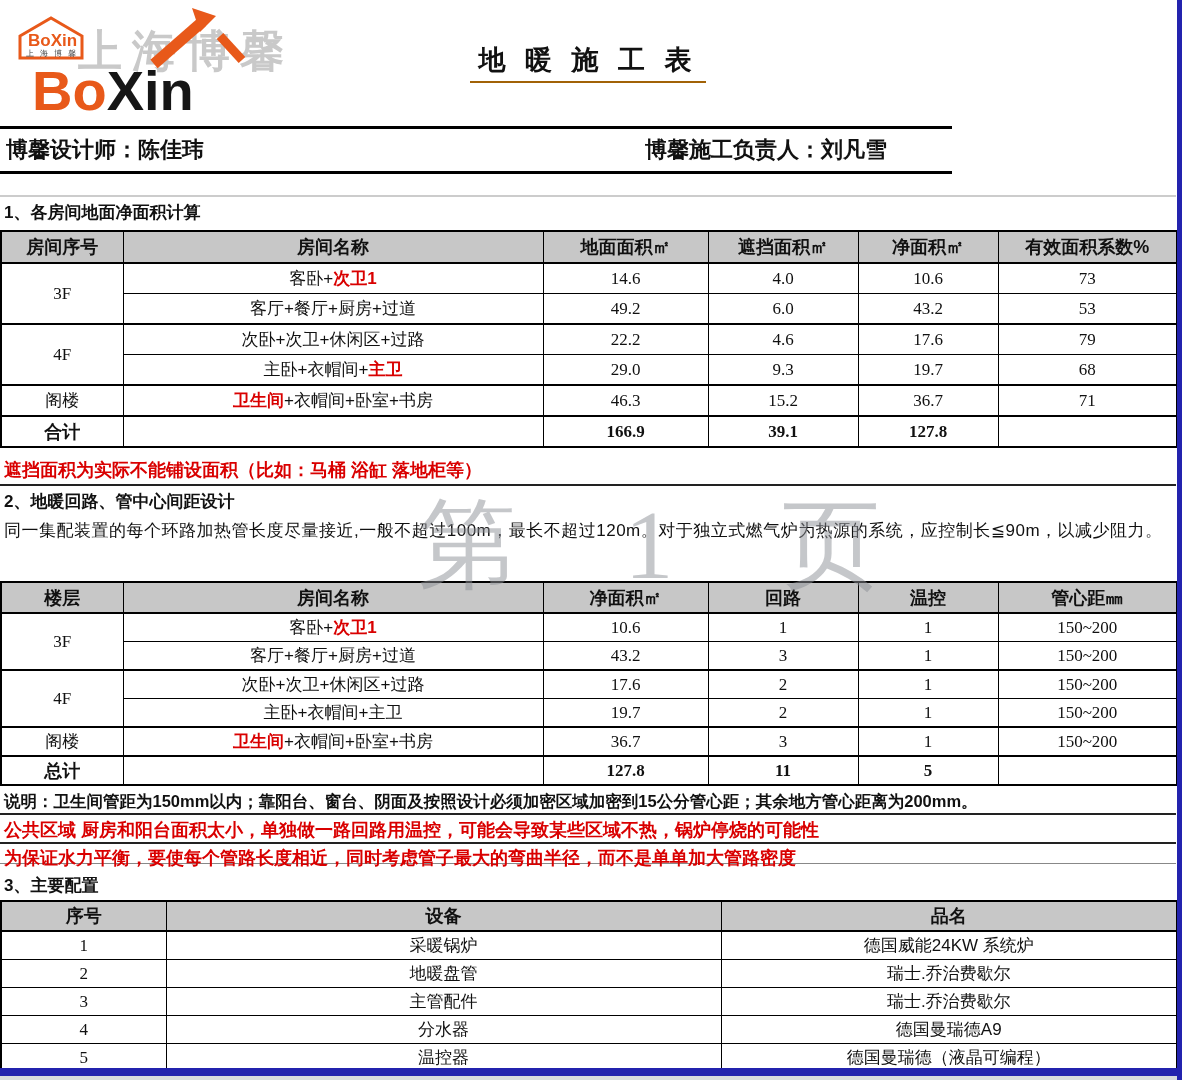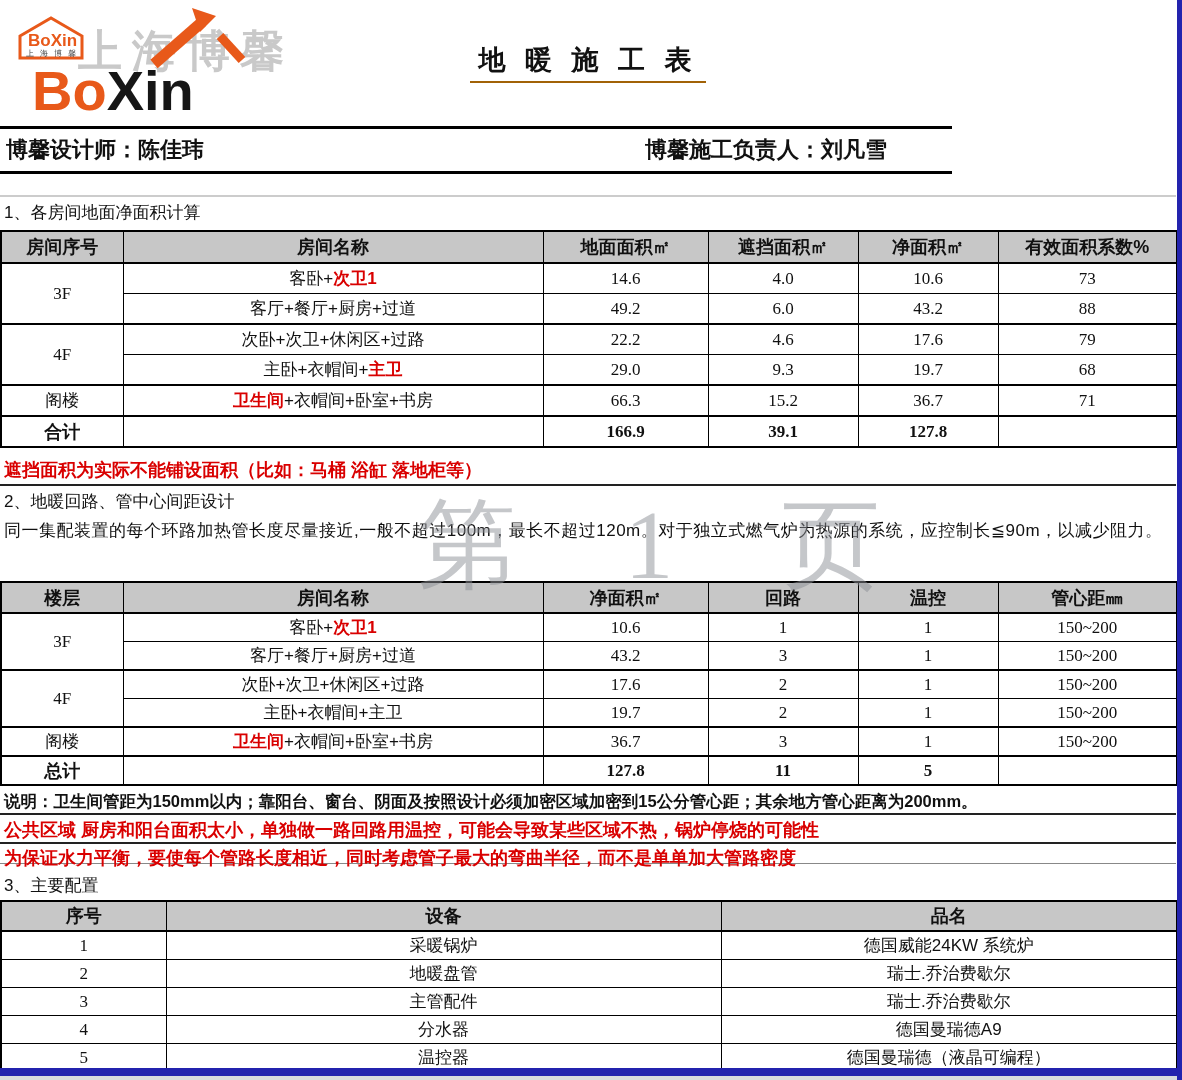--- a/index.html
+++ b/index.html
@@ -25,21 +25,21 @@
   }
   .people-bar{
     position:absolute;left:0;top:126px;width:952px;height:42px;
     border-top:3px solid #000;border-bottom:3px solid #000;
     font-size:22px;font-weight:bold;z-index:3;
   }
   .people-bar .designer{position:absolute;left:6px;top:6px;}
   .people-bar .supervisor{position:absolute;left:645px;top:6px;}
   .rule-gray{position:absolute;left:0;top:195px;width:1176px;height:2px;background:#cccccc;}
   
-  .sec-title{position:absolute;left:4px;font-size:17px;font-weight:normal;z-index:3;}
+  .sec-title{position:absolute;left:4px;font-size:17px;font-weight:bold;z-index:3;}
   .tbl{
     position:absolute;left:0;width:1176px;border-collapse:collapse;table-layout:fixed;
     border:2px solid #000;z-index:3;background:#fff;
   }
   .tbl th{
     background:#c7c7c7;border:1px solid #000;border-bottom:2px solid #000;
     font-size:18px;font-weight:bold;padding:0;text-align:center;
   }
   .tbl td{
     border:1px solid #000;font-size:17px;padding:0;text-align:center;
@@ -131,41 +131,41 @@
       <td class="num">14.6</td>
       <td class="num">4.0</td>
       <td class="num">10.6</td>
       <td class="num">73</td>
     </tr>
     <tr>
       <td>客厅+餐厅+厨房+过道</td>
       <td class="num">49.2</td>
       <td class="num">6.0</td>
       <td class="num">43.2</td>
-      <td class="num">88</td>
+      <td class="num">53</td>
     </tr>
     <tr class="sep">
       <td class="floor-label" rowspan="2">4F</td>
       <td>次卧+次卫+休闲区+过路</td>
       <td class="num">22.2</td>
       <td class="num">4.6</td>
       <td class="num">17.6</td>
       <td class="num">79</td>
     </tr>
     <tr>
       <td><span>主卧+衣帽间+</span><span class="red">主卫</span></td>
       <td class="num">29.0</td>
       <td class="num">9.3</td>
       <td class="num">19.7</td>
       <td class="num">68</td>
     </tr>
     <tr class="sep">
       <td>阁楼</td>
       <td><span class="red">卫生间</span><span>+衣帽间+卧室+书房</span></td>
-      <td class="num">66.3</td>
+      <td class="num">46.3</td>
       <td class="num">15.2</td>
       <td class="num">36.7</td>
       <td class="num">71</td>
     </tr>
     <tr class="sep total">
       <td class="sum-label">合计</td>
       <td></td>
       <td class="num">166.9</td>
       <td class="num">39.1</td>
       <td class="num">127.8</td>

